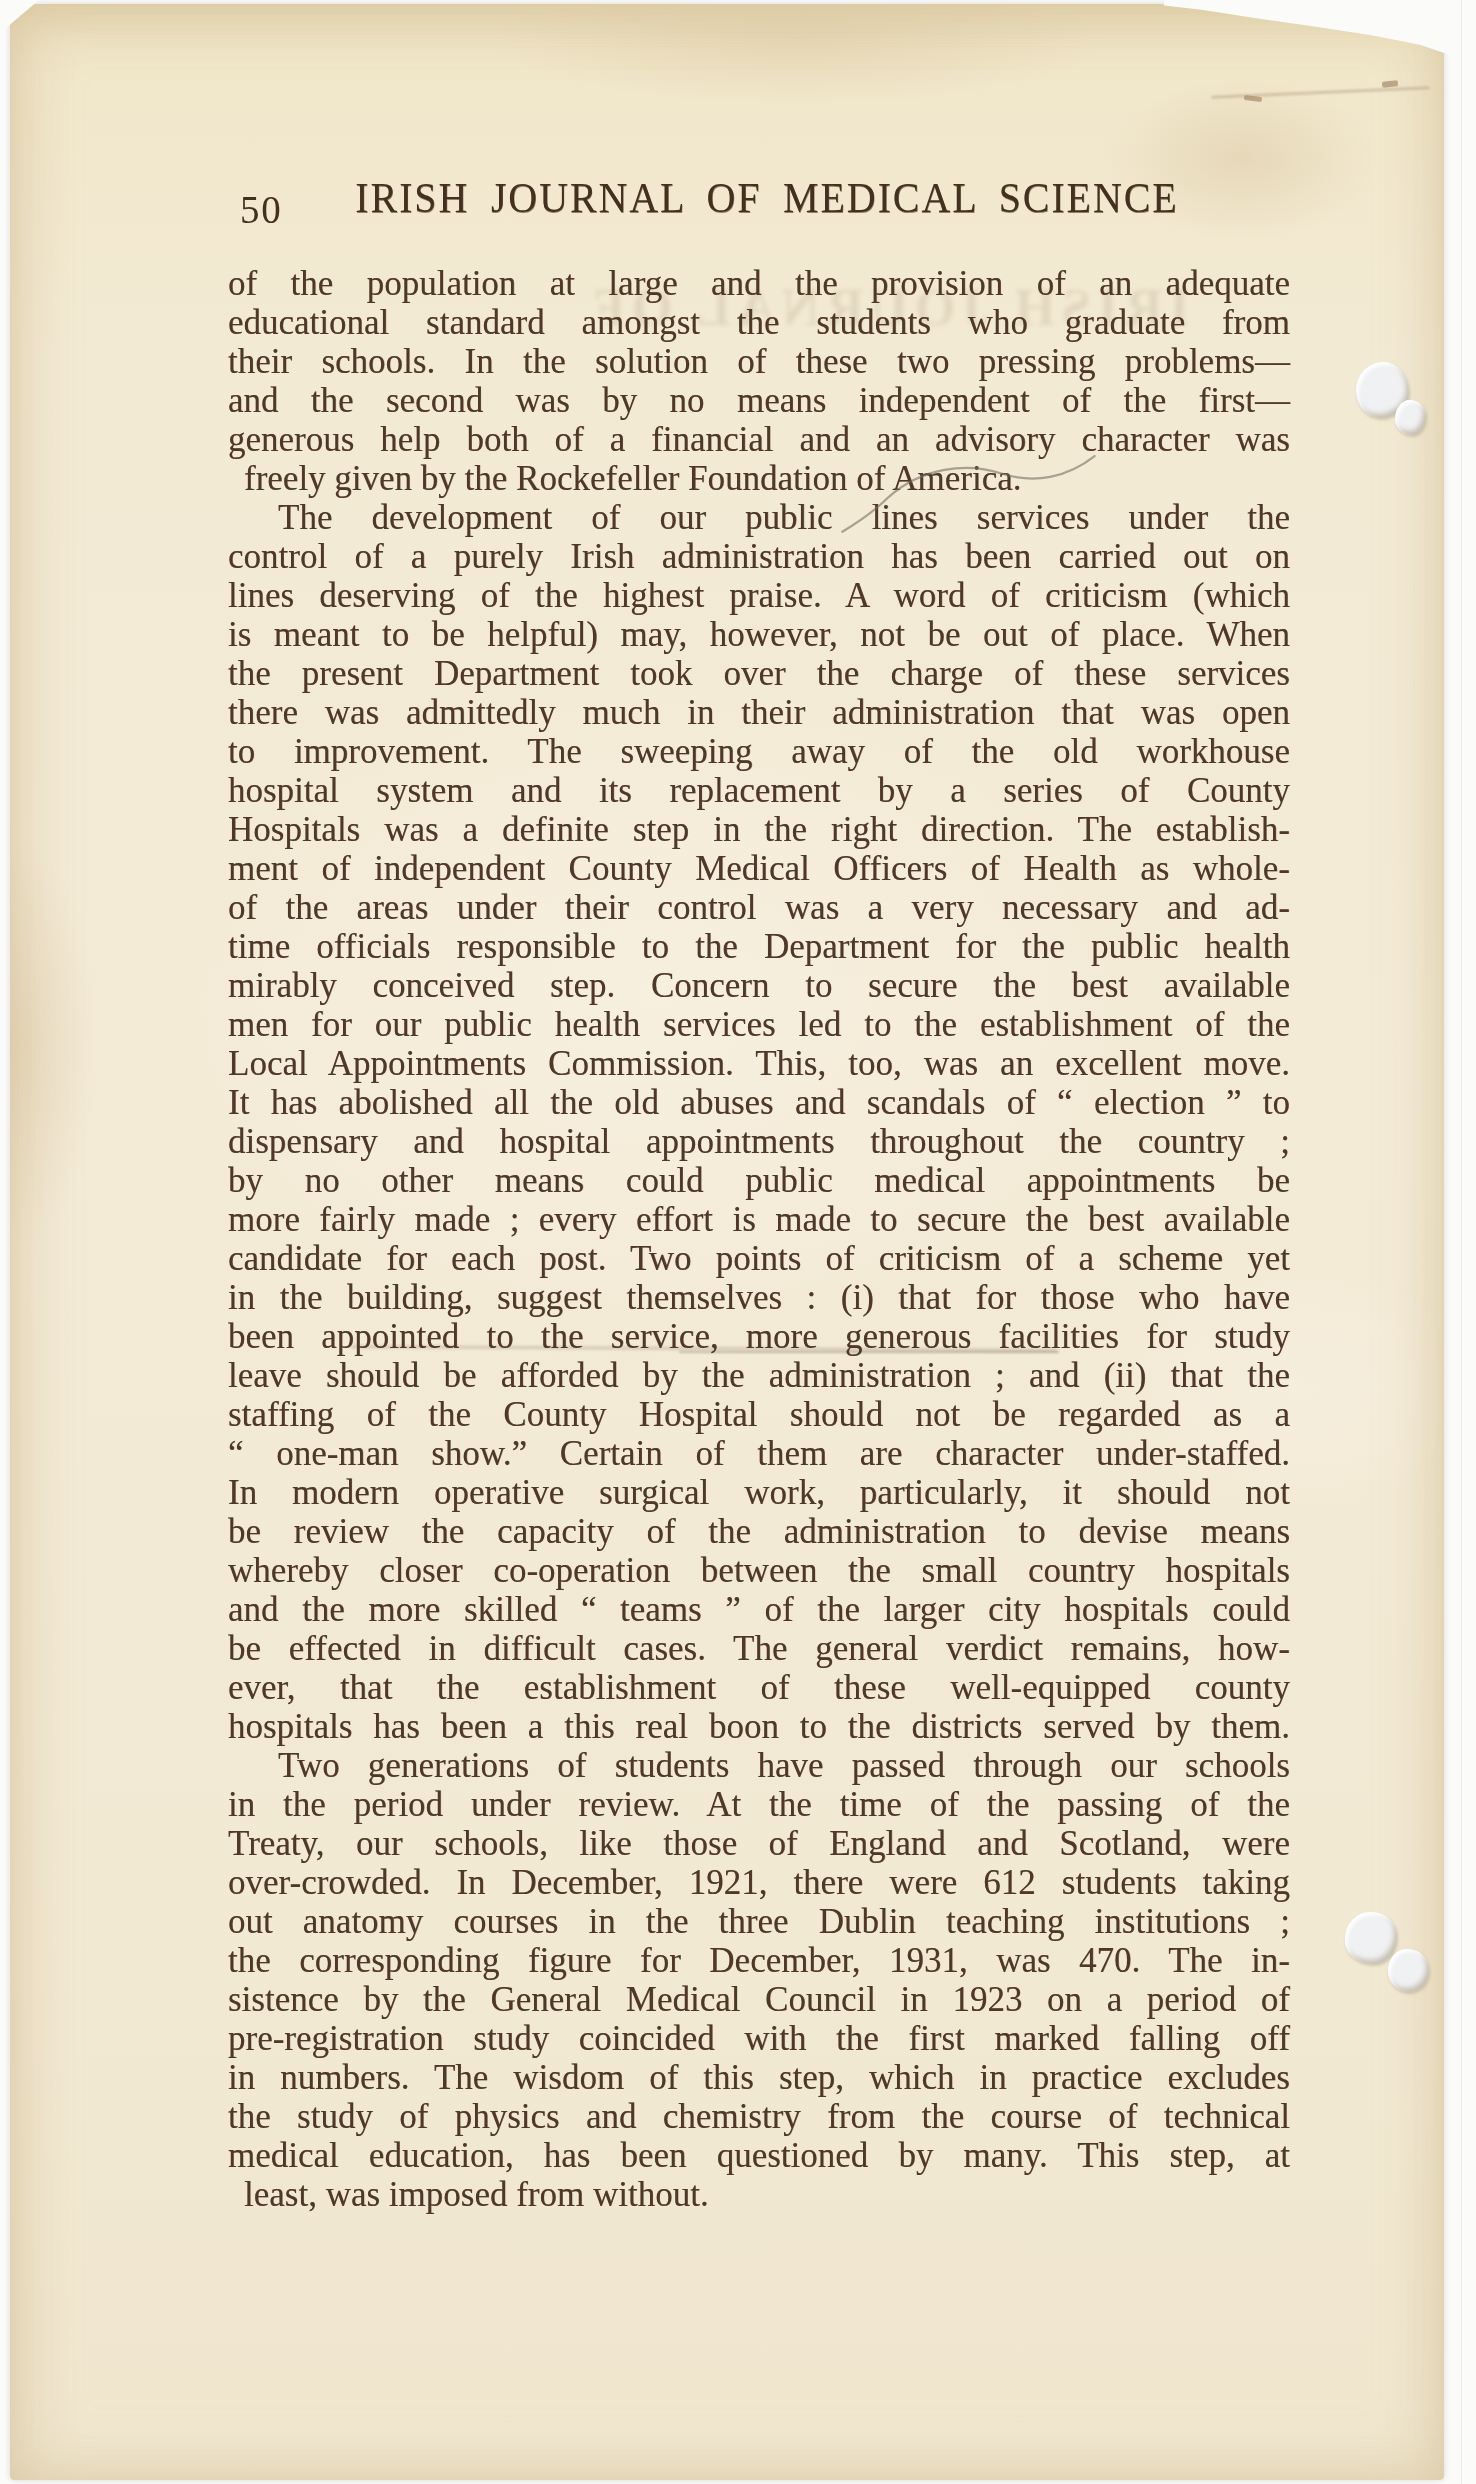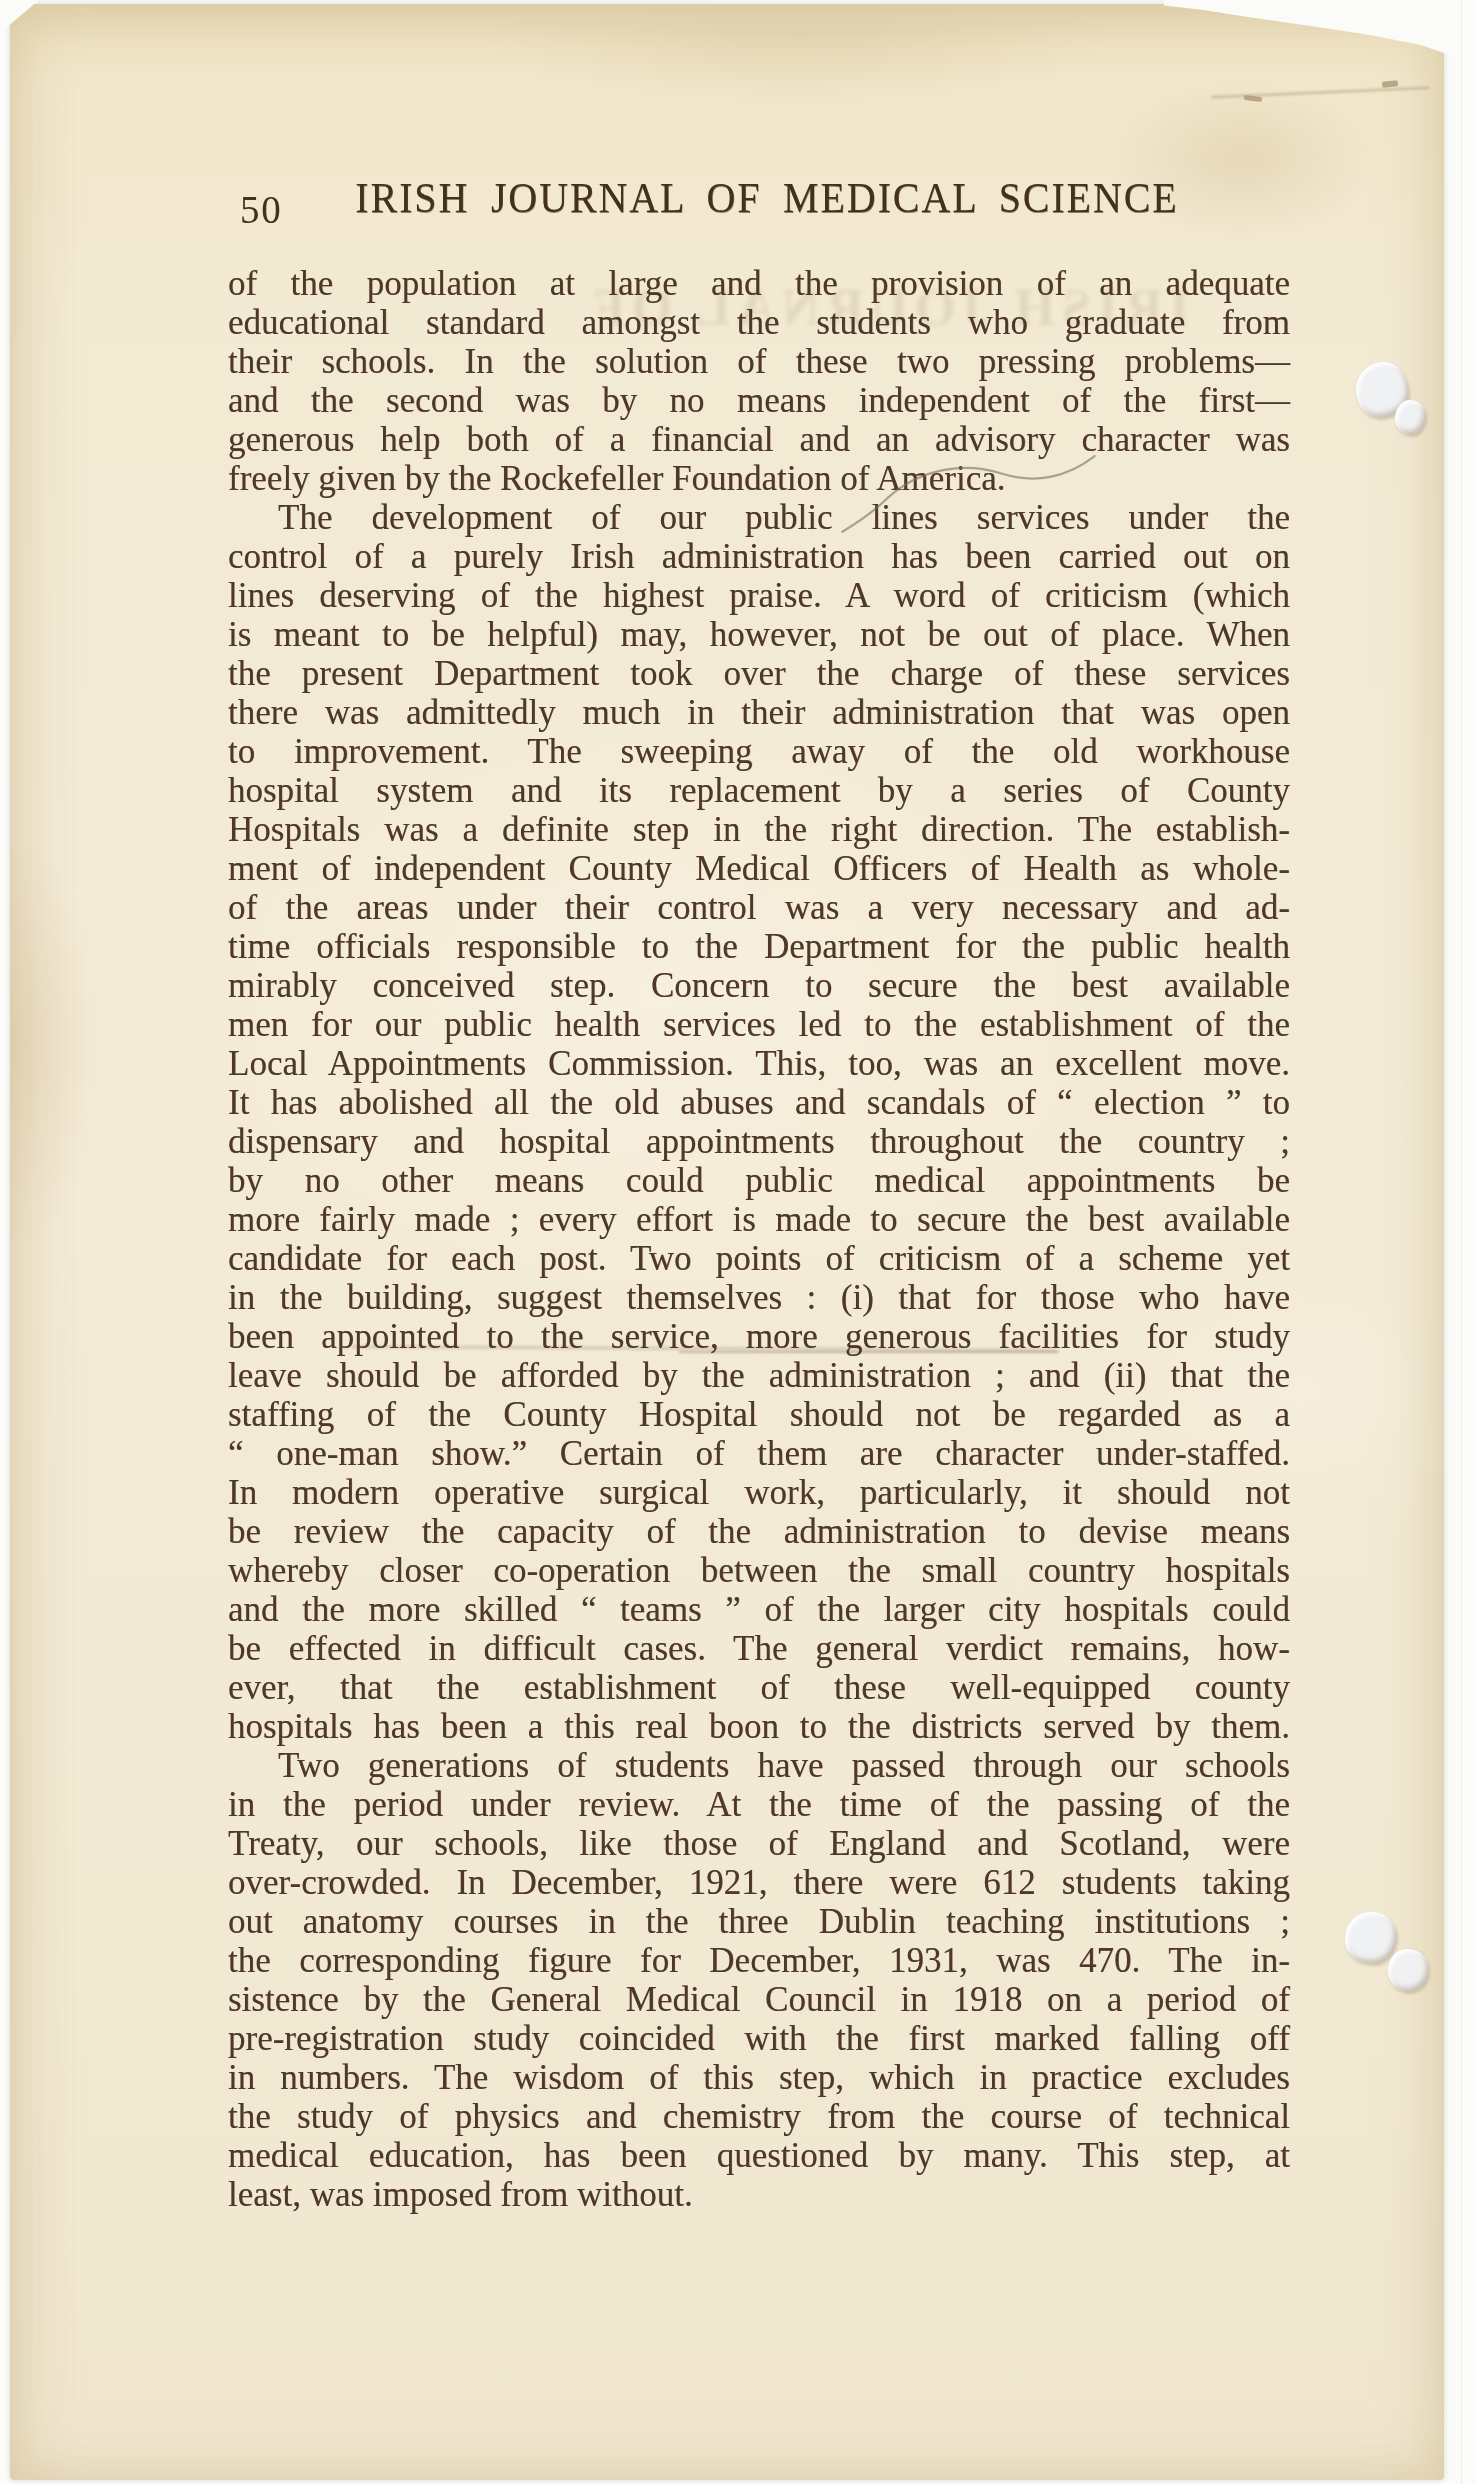--- a/index.html
+++ b/index.html
@@ -83,21 +83,21 @@
     text-shadow:0.3px 0.4px 0.5px rgba(74,52,35,.5);
   }
   .text-line{
     text-align:justify;
     text-align-last:justify;
     white-space:normal;
     height:39px;
     overflow:visible;
   }
   .text-line.indent{text-indent:50px;}
-  .text-line.last-short{text-align-last:left;}
+  .text-line.last-short{text-align-last:left;margin-left:16px;}
   .hole{
     position:absolute;border-radius:50%;
     background:#f0f1f3;
     box-shadow:
       inset 2.9px 2.9px 3.9px rgba(255,255,255,.95),
       inset -2.9px -3.9px 4.9px rgba(165,152,128,.55),
       1px 1.9px 2.9px rgba(150,132,100,.35);
   }
   .hole.h1a{left:1356px;top:362px;width:53px;height:56px;border-radius:52% 48% 55% 45%/50% 55% 45% 50%;}
   .hole.h1b{left:1395px;top:400px;width:31px;height:35px;border-radius:48% 52% 45% 55%/55% 45% 55% 45%;}
@@ -186,21 +186,21 @@
       <div class="text-line">ever, that the establishment of these well-equipped county</div>
       <div class="text-line">hospitals has been a this real boon to the districts served by them.</div>
     </div>
     <div class="paragraph">
       <div class="text-line indent">Two generations of students have passed through our schools</div>
       <div class="text-line">in the period under review.  At the time of the passing of the</div>
       <div class="text-line">Treaty, our schools, like those of England and Scotland, were</div>
       <div class="text-line">over-crowded.  In December, 1921, there were 612 students taking</div>
       <div class="text-line">out anatomy courses in the three Dublin teaching institutions ;</div>
       <div class="text-line">the corresponding figure for December, 1931, was 470.  The in-</div>
-      <div class="text-line">sistence by the General Medical Council in 1918 on a period of</div>
+      <div class="text-line">sistence by the General Medical Council in 1923 on a period of</div>
       <div class="text-line">pre-registration study coincided with the first marked falling off</div>
       <div class="text-line">in numbers.  The wisdom of this step, which in practice excludes</div>
       <div class="text-line">the study of physics and chemistry from the course of technical</div>
       <div class="text-line">medical education, has been questioned by many.  This step, at</div>
       <div class="text-line last-short">least, was imposed from without.</div>
     </div>
   </main>
 
 <svg class="scratch-svg" width="1477" height="2484" viewBox="0 0 1522 2560">
   <path d="M 868 548 C 888 536, 902 526, 916 512 C 950 482, 996 476, 1032 488 C 1066 499, 1100 492, 1128 470" fill="none" stroke="rgba(118,110,98,.6)" stroke-width="2.3" stroke-linecap="round"></path>

